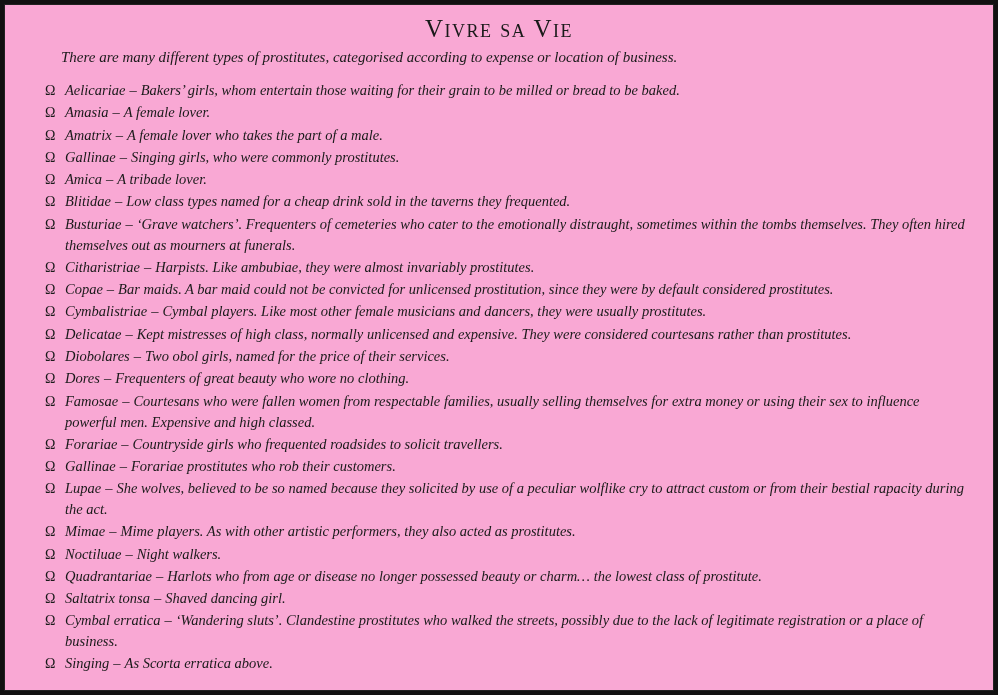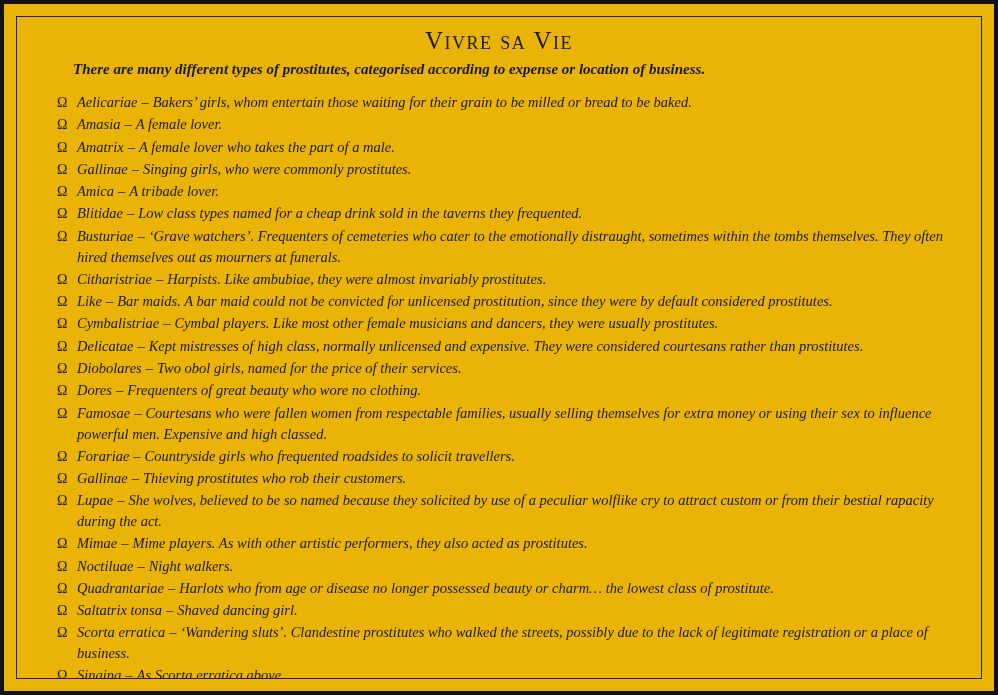--- a/index.html
+++ b/index.html
@@ -6,23 +6,23 @@
     margin: 0;
     padding: 0;
     background: #ffffff;
     font-family: "Liberation Serif", "DejaVu Serif", serif;
   }
   .page {
     box-sizing: border-box;
     width: 998px;
     height: 695px;
     margin: 0 auto;
-    background: #eab308;
+    background: #f9a8d4;
     border: 4px solid #111111;
-    padding: 12px;
+    padding: 0;
     overflow: hidden;
   }
   .inner {
     box-sizing: border-box;
     width: 100%;
     height: 100%;
     border: 1px solid #222222;
     padding: 8px 26px 6px 26px;
     overflow: hidden;
   }
@@ -33,21 +33,20 @@
     letter-spacing: 1.5px;
     color: #1a1a1a;
     margin: 2px 0 6px 0;
     font-weight: normal;
   }
   .subtitle {
     font-style: italic;
     font-size: 15px;
     color: #1a1a1a;
     margin: 0 0 14px 30px;
-    font-weight: bold;
   }
   .definition-list {
     margin: 0 0 0 14px;
   }
   .item {
     display: flex;
     align-items: flex-start;
     font-size: 14.5px;
     line-height: 1.45;
     color: #1a1a1a;
@@ -103,21 +102,21 @@
         <div class="item">
     <span class="bullet">Ω</span>
     <span class="text"><span class="term">Busturiae</span><span class="separator">–</span><span class="desc">‘Grave watchers’. Frequenters of cemeteries who cater to the emotionally distraught, sometimes within the tombs themselves. They often hired themselves out as mourners at funerals.</span></span>
   </div>
         <div class="item">
     <span class="bullet">Ω</span>
     <span class="text"><span class="term">Citharistriae</span><span class="separator">–</span><span class="desc">Harpists. Like ambubiae, they were almost invariably prostitutes.</span></span>
   </div>
         <div class="item">
     <span class="bullet">Ω</span>
-    <span class="text"><span class="term">Like</span><span class="separator">–</span><span class="desc">Bar maids. A bar maid could not be convicted for unlicensed prostitution, since they were by default considered prostitutes.</span></span>
+    <span class="text"><span class="term">Copae</span><span class="separator">–</span><span class="desc">Bar maids. A bar maid could not be convicted for unlicensed prostitution, since they were by default considered prostitutes.</span></span>
   </div>
         <div class="item">
     <span class="bullet">Ω</span>
     <span class="text"><span class="term">Cymbalistriae</span><span class="separator">–</span><span class="desc">Cymbal players. Like most other female musicians and dancers, they were usually prostitutes.</span></span>
   </div>
         <div class="item">
     <span class="bullet">Ω</span>
     <span class="text"><span class="term">Delicatae</span><span class="separator">–</span><span class="desc">Kept mistresses of high class, normally unlicensed and expensive. They were considered courtesans rather than prostitutes.</span></span>
   </div>
         <div class="item">
@@ -131,21 +130,21 @@
         <div class="item">
     <span class="bullet">Ω</span>
     <span class="text"><span class="term">Famosae</span><span class="separator">–</span><span class="desc">Courtesans who were fallen women from respectable families, usually selling themselves for extra money or using their sex to influence powerful men. Expensive and high classed.</span></span>
   </div>
         <div class="item">
     <span class="bullet">Ω</span>
     <span class="text"><span class="term">Forariae</span><span class="separator">–</span><span class="desc">Countryside girls who frequented roadsides to solicit travellers.</span></span>
   </div>
         <div class="item">
     <span class="bullet">Ω</span>
-    <span class="text"><span class="term">Gallinae</span><span class="separator">–</span><span class="desc">Thieving prostitutes who rob their customers.</span></span>
+    <span class="text"><span class="term">Gallinae</span><span class="separator">–</span><span class="desc">Forariae prostitutes who rob their customers.</span></span>
   </div>
         <div class="item">
     <span class="bullet">Ω</span>
     <span class="text"><span class="term">Lupae</span><span class="separator">–</span><span class="desc">She wolves, believed to be so named because they solicited by use of a peculiar wolflike cry to attract custom or from their bestial rapacity during the act.</span></span>
   </div>
         <div class="item">
     <span class="bullet">Ω</span>
     <span class="text"><span class="term">Mimae</span><span class="separator">–</span><span class="desc">Mime players. As with other artistic performers, they also acted as prostitutes.</span></span>
   </div>
         <div class="item">
@@ -155,21 +154,21 @@
         <div class="item">
     <span class="bullet">Ω</span>
     <span class="text"><span class="term">Quadrantariae</span><span class="separator">–</span><span class="desc">Harlots who from age or disease no longer possessed beauty or charm… the lowest class of prostitute.</span></span>
   </div>
         <div class="item">
     <span class="bullet">Ω</span>
     <span class="text"><span class="term">Saltatrix tonsa</span><span class="separator">–</span><span class="desc">Shaved dancing girl.</span></span>
   </div>
         <div class="item">
     <span class="bullet">Ω</span>
-    <span class="text"><span class="term">Scorta erratica</span><span class="separator">–</span><span class="desc">‘Wandering sluts’. Clandestine prostitutes who walked the streets, possibly due to the lack of legitimate registration or a place of business.</span></span>
+    <span class="text"><span class="term">Cymbal erratica</span><span class="separator">–</span><span class="desc">‘Wandering sluts’. Clandestine prostitutes who walked the streets, possibly due to the lack of legitimate registration or a place of business.</span></span>
   </div>
         <div class="item">
     <span class="bullet">Ω</span>
     <span class="text"><span class="term">Singing</span><span class="separator">–</span><span class="desc">As Scorta erratica above.</span></span>
   </div>
       </div>
   </div>
 </div>
 
 </body></html>

